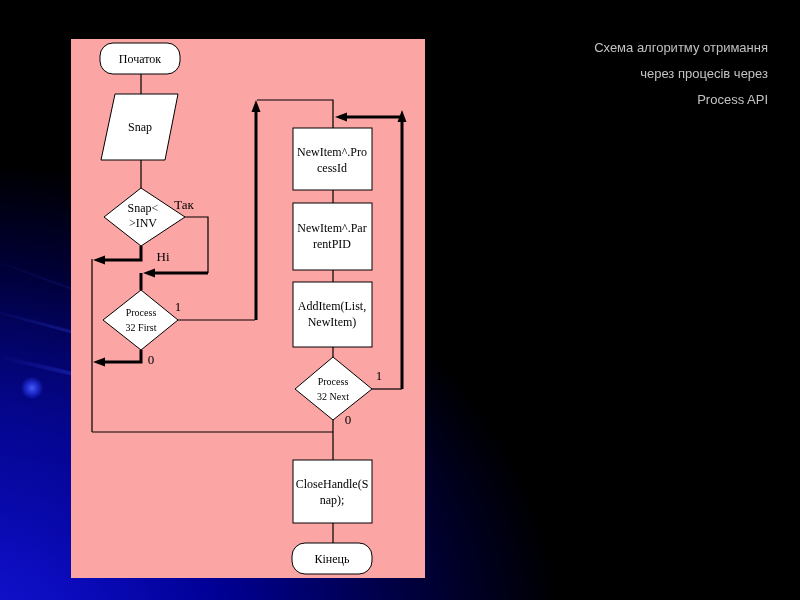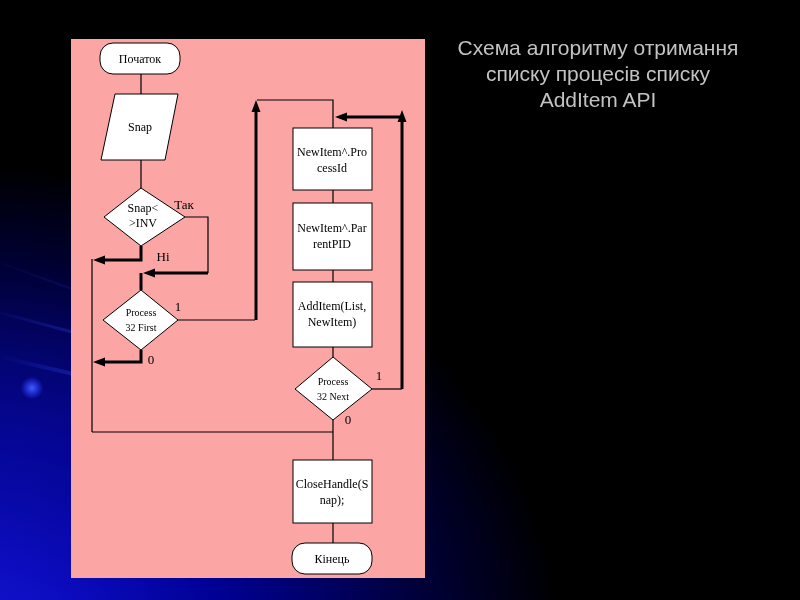--- a/index.html
+++ b/index.html
@@ -13,43 +13,43 @@
       radial-gradient(ellipse 930px 740px at -50px 650px, #1717d2 0%, #0c0cc0 14%, #000094 30%, #00004a 47%, #000000 66%);
   }
   .streak{position:absolute;pointer-events:none;}
   #streak-1{left:-15px;top:336px;width:215px;height:3px;transform:rotate(15deg);
     background:linear-gradient(90deg,rgba(10,15,120,0) 0%,rgba(25,35,160,.7) 45%,rgba(10,15,120,0) 100%);}
   #streak-2{left:-5px;top:377px;width:200px;height:4px;transform:rotate(13deg);
     background:linear-gradient(90deg,rgba(10,15,120,0) 0%,rgba(30,45,190,.55) 40%,rgba(10,15,120,0) 100%);}
   #streak-3{left:-25px;top:300px;width:260px;height:2px;transform:rotate(20deg);
     background:linear-gradient(90deg,rgba(10,15,120,0) 0%,rgba(20,28,140,.5) 50%,rgba(10,15,120,0) 100%);}
   #panel{position:absolute;left:71px;top:39px;width:354px;height:539px;background:#fca5a5;}
-  #title{position:absolute;left:428px;top:35px;width:340px;text-align:center;
-    color:#c2c2c2;font-size:21px;line-height:26px;}
+  #title{position:absolute;left:428px;top:35px;width:340px;text-align:right;
+    color:#c2c2c2;font-size:13px;line-height:26px;}
   #title span{display:block;}
   svg text{font-family:"Liberation Serif",serif;fill:#000;}
   .shape{fill:#fff;stroke:#000;stroke-width:1;}
   .thin{fill:none;stroke:#000;stroke-width:1.2;}
   .thick{fill:none;stroke:#000;stroke-width:3;}
   .ah{fill:#000;stroke:none;}
   .node-label{font-size:12px;text-anchor:middle;}
   .small-label{font-size:10px;text-anchor:middle;}
   .branch-label{font-size:13px;text-anchor:middle;}
 </style>
 </head>
 <body>
 
 <div class="streak" id="streak-1"></div>
 <div class="streak" id="streak-2"></div>
 <div class="streak" id="streak-3"></div>
 
 <div id="title">
   <span>Схема алгоритму отримання</span>
-  <span>списку процесів списку</span>
-  <span>AddItem API</span>
+  <span>через процесів через</span>
+  <span>Process API</span>
 </div>
 
 <div id="panel">
   <svg width="354" height="539" viewBox="0 0 354 539">
 
     <g class="thin">
       <line x1="70" y1="35" x2="70" y2="55"></line>
       <line x1="70" y1="121" x2="70" y2="149"></line>
       <polyline points="114,178 137,178 137,234"></polyline>
       <line x1="21" y1="220" x2="21" y2="393"></line>

